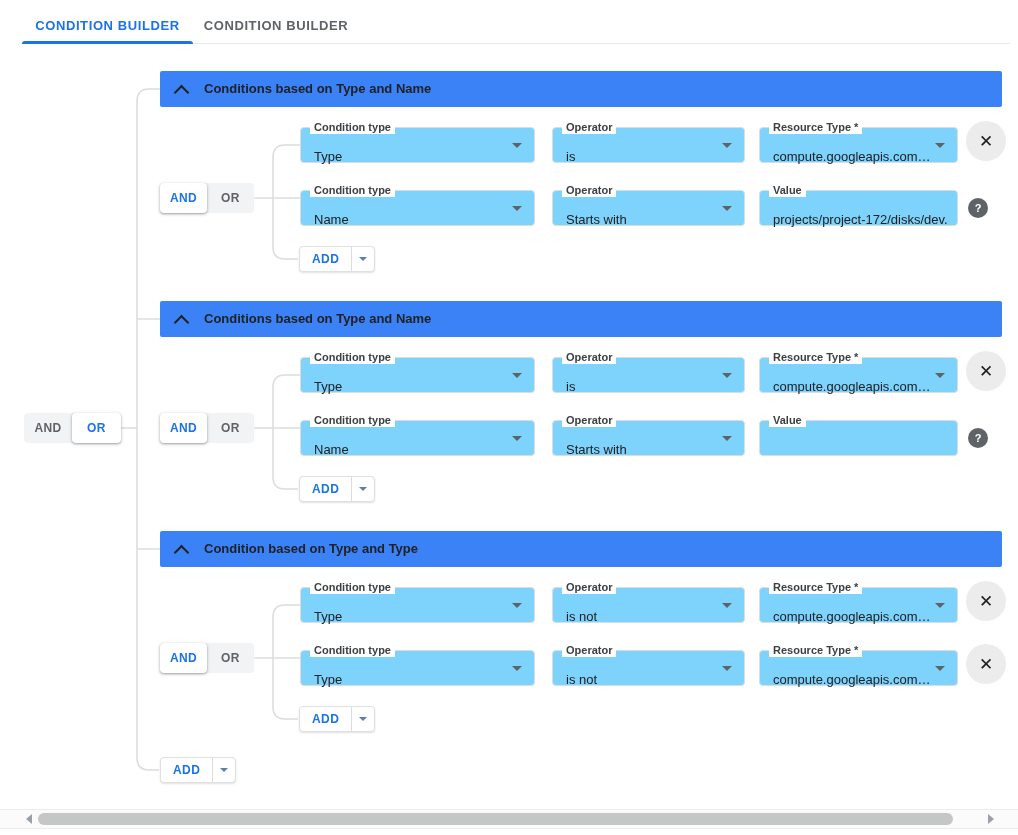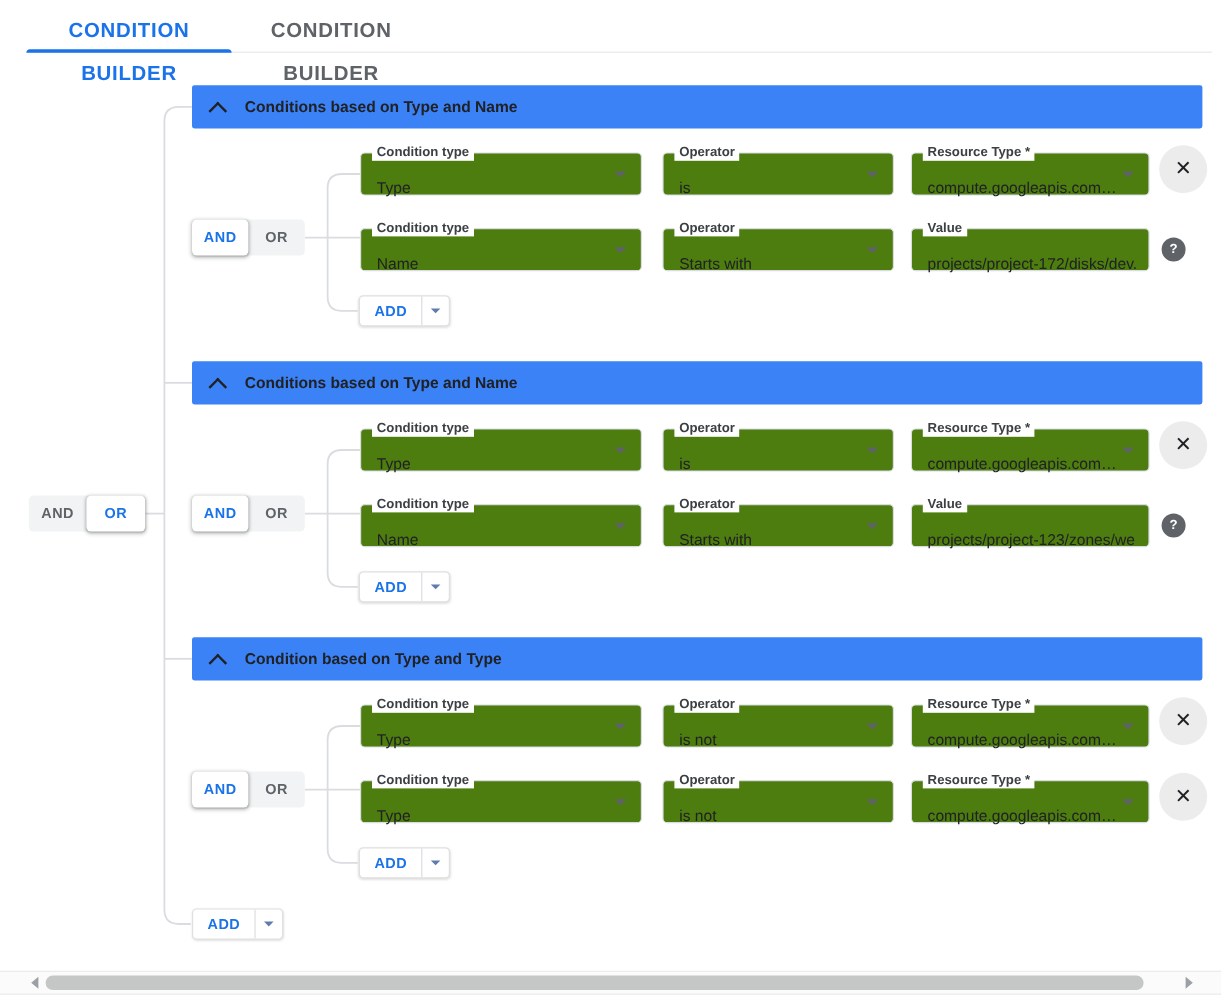--- a/index.html
+++ b/index.html
@@ -3,33 +3,33 @@
 <meta charset="utf-8">
 <style>
   html,body{margin:0;padding:0;background:#fff;}
   .canvas{position:relative;width:1018px;height:835px;background:#fff;overflow:hidden;
           font-family:"Liberation Sans","DejaVu Sans",sans-serif;color:#202124;}
   .connectors{position:absolute;left:0;top:0;}
 
   
   .tabline{position:absolute;left:22px;top:43px;width:988px;height:1px;background:#e6e8ea;}
   .tab{position:absolute;top:8px;height:36px;line-height:36px;text-align:center;
-       font-size:17px;font-weight:bold;letter-spacing:.6px;cursor:pointer;}
+       font-size:13px;font-weight:bold;letter-spacing:.6px;cursor:pointer;}
   .tab.active{color:#1a73e8;}
   .tab.inactive{color:#5f6368;}
   .tabind{position:absolute;left:22px;top:41px;width:171px;height:3px;background:#1a73e8;border-radius:3px 3px 0 0;}
 
   
   .gheader{position:absolute;left:160px;width:842px;height:36px;background:#3b82f6;border-radius:2px;cursor:pointer;}
   .chev{position:absolute;left:16px;top:16px;width:9px;height:9px;
         border-left:2px solid #202124;border-top:2px solid #202124;transform:rotate(45deg);}
   .gtitle{position:absolute;left:44px;top:0;line-height:36px;font-size:13px;font-weight:bold;color:#202124;white-space:nowrap;}
 
   
-  .field{position:absolute;height:36px;background:#4d7c0f;border:1px solid #dadce0;border-radius:4px;box-sizing:border-box;}
+  .field{position:absolute;height:36px;background:#7dd3fc;border:1px solid #dadce0;border-radius:4px;box-sizing:border-box;}
   .lbl{position:absolute;top:-7px;left:9px;background:#fff;padding:0 4px;font-size:11px;font-weight:bold;
        color:#3c4043;line-height:13px;white-space:nowrap;}
   .val{position:absolute;left:13px;right:26px;top:12px;line-height:34px;font-size:13px;color:#202124;
        white-space:nowrap;overflow:hidden;}
   .field.noicon .val{right:8px;}
   .caret{position:absolute;right:12px;top:15px;width:0;height:0;
          border-left:5px solid transparent;border-right:5px solid transparent;border-top:5px solid #5f6368;}
 
   
   .closebtn{position:absolute;width:40px;height:40px;border-radius:50%;background:#ececed;
@@ -183,21 +183,20 @@
       <span class="val">Name</span>
       <span class="caret"></span>
     </div>
     <div class="field" style="left:552px;top:420px;width:193px;">
       <span class="lbl">Operator</span>
       <span class="val">Starts with</span>
       <span class="caret"></span>
     </div>
     <div class="field noicon" style="left:759px;top:420px;width:199px;">
       <span class="lbl">Value</span>
-      <span class="val">projects/project-123/zones/we</span>
     </div>
     <div class="helpbtn" style="left:968px;top:428px;">
       <span>?</span>
     </div>
 
     <div class="addbtn" style="left:299px;top:476px;">
       <span class="addlbl">ADD</span>
       <span class="adddiv"></span>
       <span class="addwrap">
         <i class="dcaret"></i>

